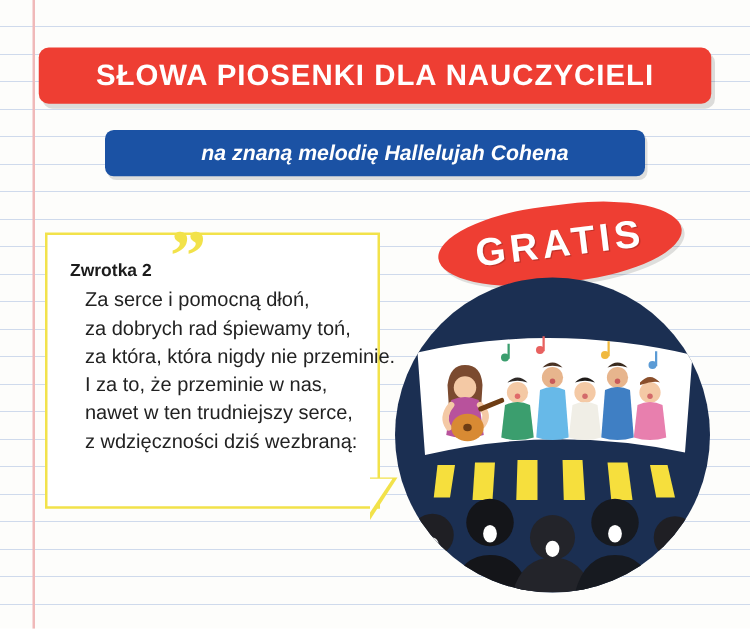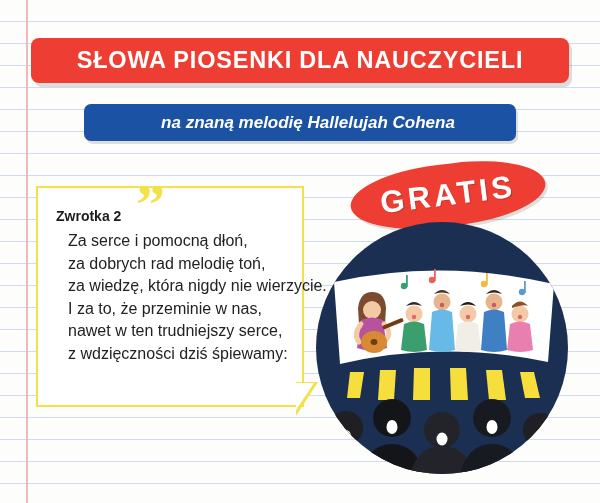--- a/index.html
+++ b/index.html
@@ -195,25 +195,25 @@
   </div>
 
   <div class="quote-card-inner"></div>
   <div class="quote-tail"></div>
   <div class="quote-mark">”</div>
 
   <div class="card-title">Zwrotka 2</div>
 
   <div class="card-body">
     <div>Za serce i pomocną dłoń,</div>
-    <div>za dobrych rad melodię toń,</div>
-    <div>za wiedzę, która nigdy nie wierzycie.</div>
+    <div>za dobrych rad śpiewamy toń,</div>
+    <div>za która, która nigdy nie przeminie.</div>
     <div>I za to, że przeminie w nas,</div>
     <div>nawet w ten trudniejszy serce,</div>
-    <div>z wdzięczności dziś śpiewamy:</div>
+    <div>z wdzięczności dziś wezbraną:</div>
   </div>
 
   <div class="gratis">
     <span>GRATIS</span>
   </div>
 
   <div class="illus">
     <svg width="252" height="252" viewBox="0 0 252 252" xmlns="http://www.w3.org/2000/svg" aria-hidden="true">
 
       <path d="M18 60 Q126 36 238 62 L232 140 Q126 118 24 142 Z" fill="#ffffff"></path>

